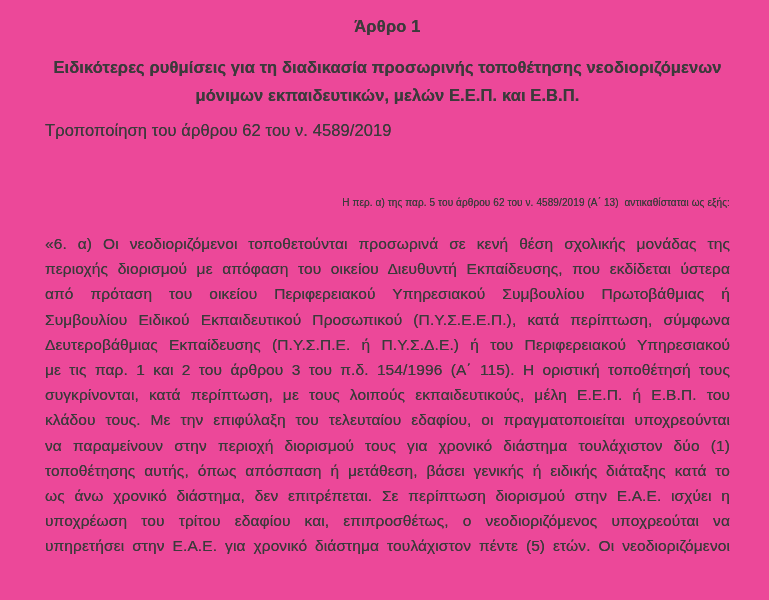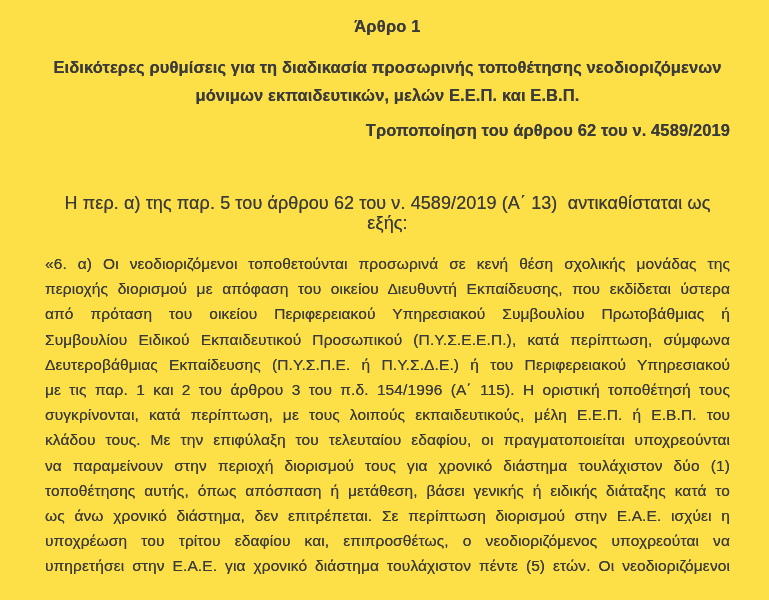--- a/index.html
+++ b/index.html
@@ -5,21 +5,21 @@
   html, body {
     margin: 0;
     padding: 0;
     background: #ffffff;
   }
   .page {
     position: relative;
     width: 769px;
     height: 600px;
     margin: 0 auto;
-    background: #fde047;
+    background: #ec4899;
     overflow: hidden;
     box-sizing: border-box;
     padding: 0 39px 0 45px;
     font-family: "Liberation Sans", "DejaVu Sans", sans-serif;
     color: #3b3b3b;
     text-shadow: 0 0 0.6px rgba(59,59,59,0.85);
   }
   .article-title {
     margin: 14px 0 0 0;
     text-align: center;
@@ -31,31 +31,31 @@
   .article-subtitle {
     margin-top: 15px;
     text-align: center;
     font-size: 16.5px;
     font-weight: bold;
     line-height: 28px;
     letter-spacing: 0.1px;
   }
   .amendment-title {
     margin-top: 9px;
-    text-align: right;
+    text-align: left;
     font-size: 16.5px;
-    font-weight: bold;
+    font-weight: normal;
     line-height: 24px;
     letter-spacing: 0.1px;
   }
   .intro-paragraph {
     margin-top: 51px;
-    font-size: 18px;
+    font-size: 10px;
     line-height: 20px;
-    text-align: center;
+    text-align: right;
     white-space: pre-wrap;
     letter-spacing: 0.1px;
   }
   .amended-provision {
     margin-top: 18px;
   }
   .body-line {
     font-size: 15.5px;
     line-height: 25.2px;
     height: 25.2px;

